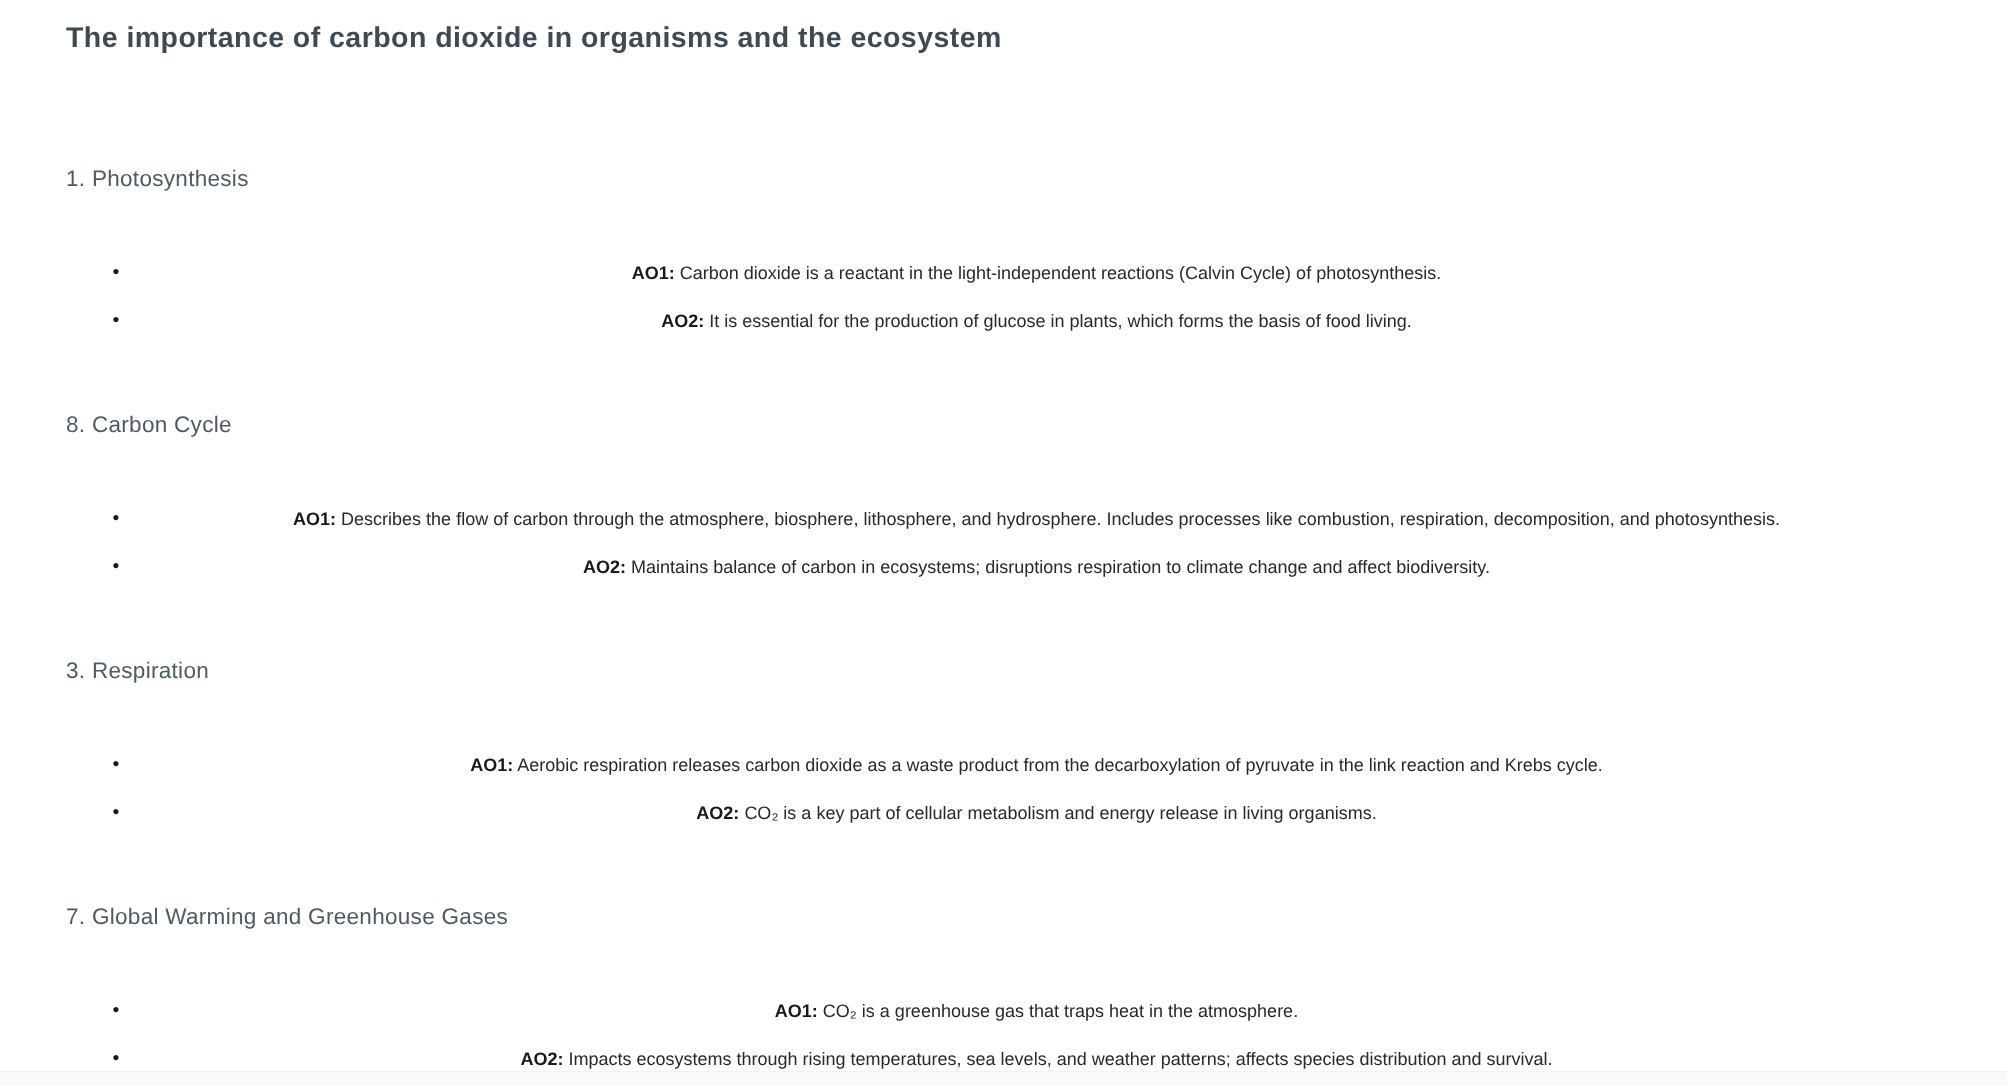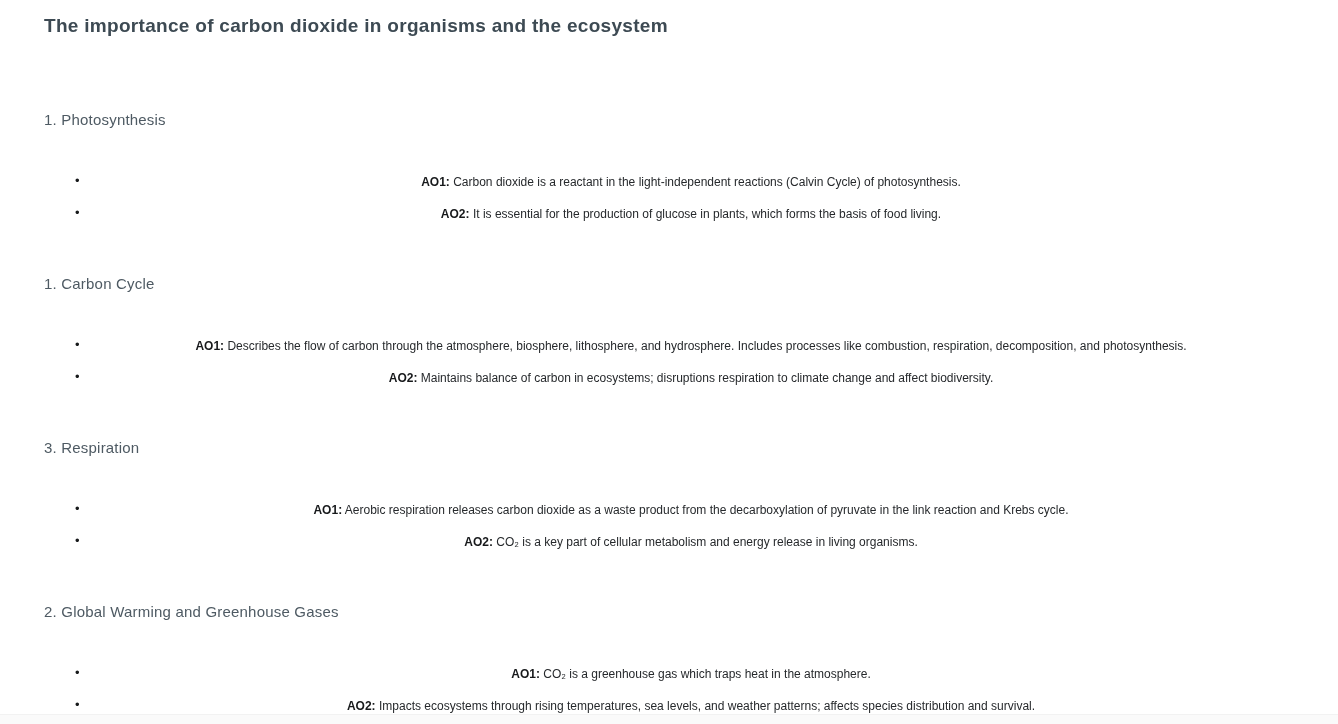--- a/index.html
+++ b/index.html
@@ -84,21 +84,21 @@
         <span class="bullet-text">Carbon dioxide is a reactant in the light-independent reactions (Calvin Cycle) of photosynthesis.</span>
       </li>
       <li>
         <span class="ao-label">AO2:</span>
         <span class="bullet-text">It is essential for the production of glucose in plants, which forms the basis of food living.</span>
       </li>
     </ul>
   </section>
 
   <section class="sec">
-    <h3 class="sec-heading">1. Carbon Cycle</h3>
+    <h3 class="sec-heading">8. Carbon Cycle</h3>
     <ul class="bullets">
       <li>
         <span class="ao-label">AO1:</span>
         <span class="bullet-text">Describes the flow of carbon through the atmosphere, biosphere, lithosphere, and hydrosphere. Includes processes like combustion, respiration, decomposition, and photosynthesis.</span>
       </li>
       <li>
         <span class="ao-label">AO2:</span>
         <span class="bullet-text">Maintains balance of carbon in ecosystems; disruptions respiration to climate change and affect biodiversity.</span>
       </li>
     </ul>
@@ -112,25 +112,25 @@
         <span class="bullet-text">Aerobic respiration releases carbon dioxide as a waste product from the decarboxylation of pyruvate in the link reaction and Krebs cycle.</span>
       </li>
       <li>
         <span class="ao-label">AO2:</span>
         <span class="bullet-text">CO₂ is a key part of cellular metabolism and energy release in living organisms.</span>
       </li>
     </ul>
   </section>
 
   <section class="sec">
-    <h3 class="sec-heading">2. Global Warming and Greenhouse Gases</h3>
+    <h3 class="sec-heading">7. Global Warming and Greenhouse Gases</h3>
     <ul class="bullets">
       <li>
         <span class="ao-label">AO1:</span>
-        <span class="bullet-text">CO₂ is a greenhouse gas which traps heat in the atmosphere.</span>
+        <span class="bullet-text">CO₂ is a greenhouse gas that traps heat in the atmosphere.</span>
       </li>
       <li>
         <span class="ao-label">AO2:</span>
         <span class="bullet-text">Impacts ecosystems through rising temperatures, sea levels, and weather patterns; affects species distribution and survival.</span>
       </li>
     </ul>
   </section>
 
 </main>
 

